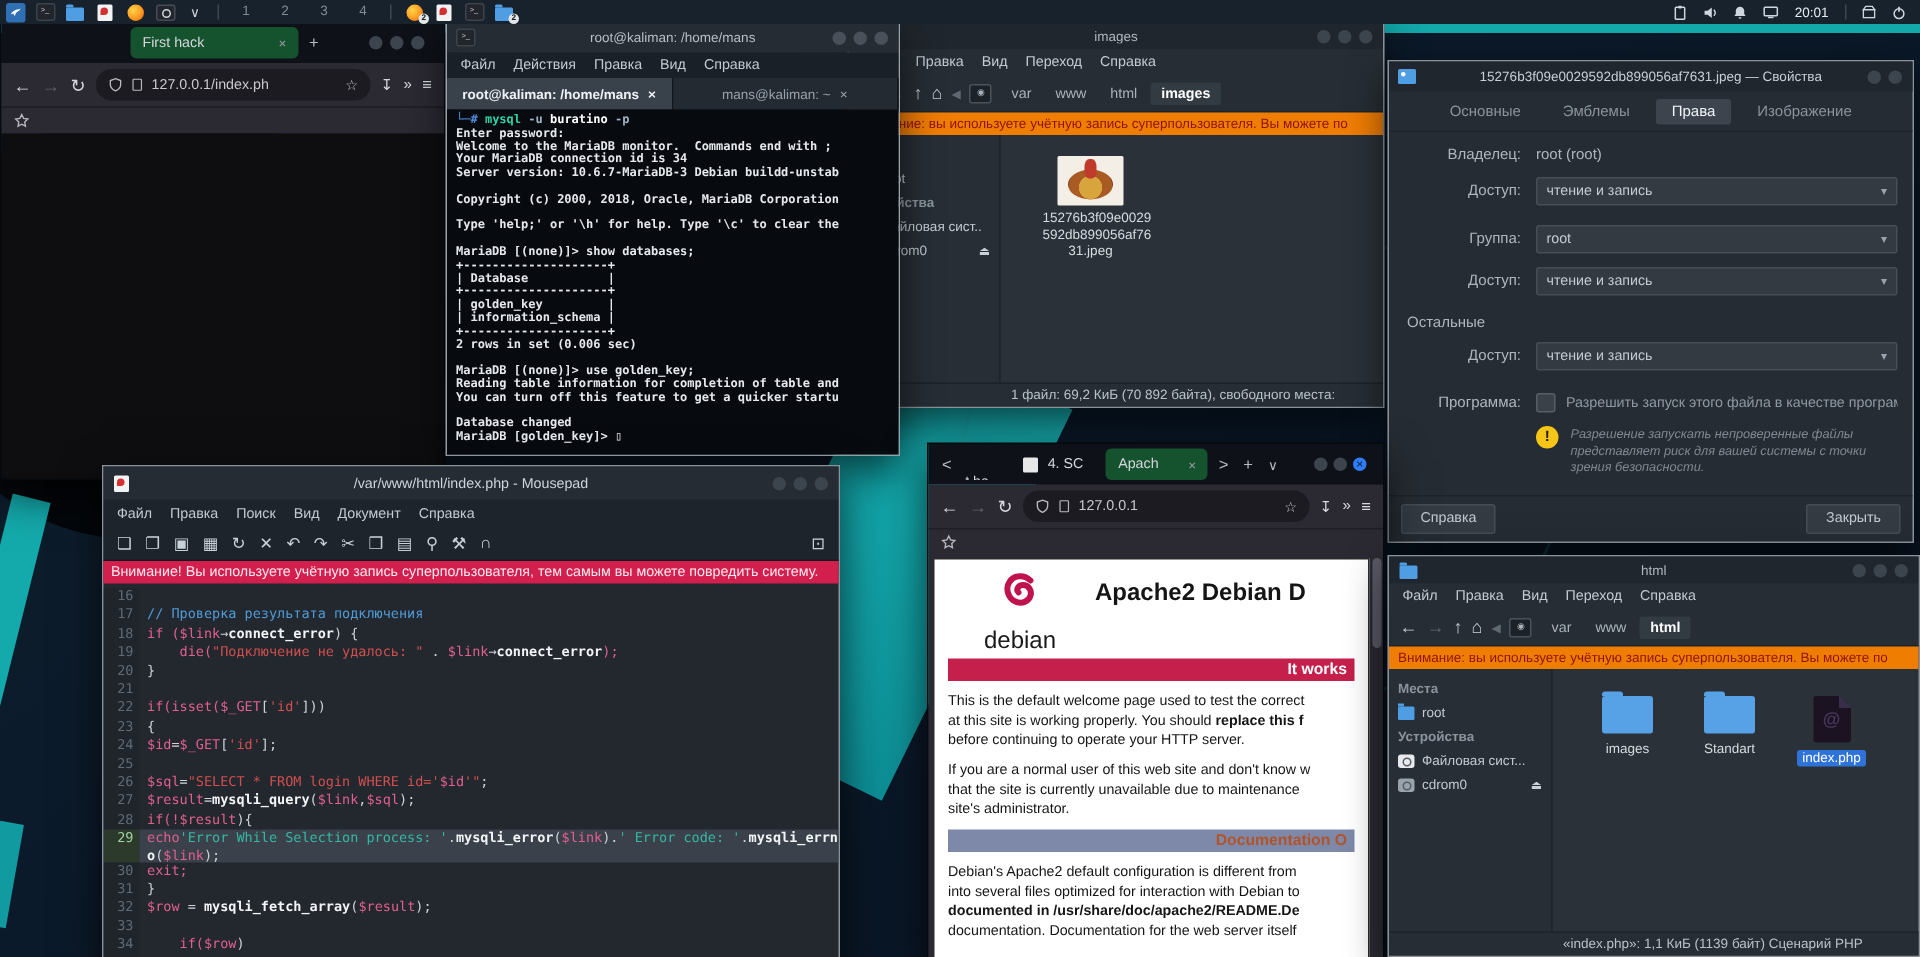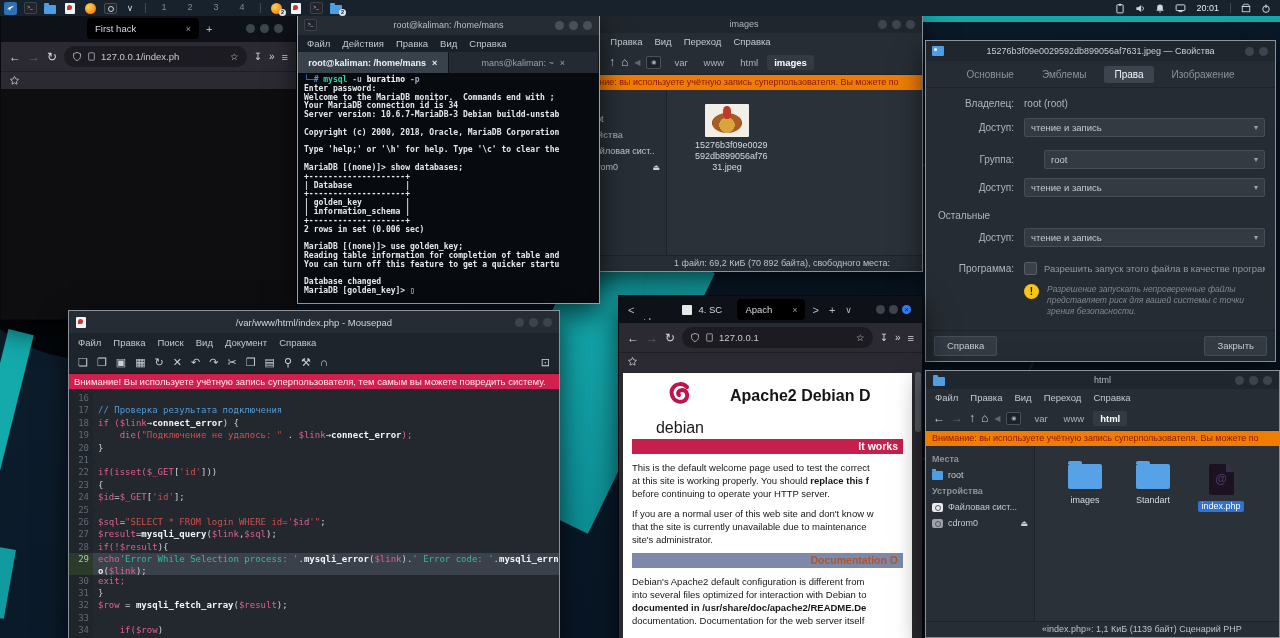--- a/index.html
+++ b/index.html
@@ -38,21 +38,21 @@
   .wframe{border:1px solid #8b929a;}
   .wdark{border:1px solid #06090d;}
   .tbar{display:flex;align-items:center;flex:0 0 auto;position:relative;}
   .tbar .title{position:absolute;left:0;right:0;text-align:center;pointer-events:none;white-space:nowrap;overflow:hidden;}
   .circles{margin-left:auto;display:flex;gap:5px;padding-right:7px;z-index:2;}
   .circ{width:9px;height:9px;border-radius:50%;background:#3c444d;}
   .menubar{display:flex;gap:12px;align-items:center;padding:0 9px;flex:0 0 auto;font-size:9.5px;color:#c2cad2;}
   
   .ff .tabstrip{background:#0e1118;height:27px;display:flex;align-items:center;gap:4px;padding:0 6px;flex:0 0 auto;color:#b9bcc6;}
   .fftab{display:flex;align-items:center;gap:6px;height:21px;padding:0 8px;border-radius:4px;font-size:9.5px;color:#d6d6de;white-space:nowrap;overflow:hidden;}
-  .fftab.active{background:#000000;}
+  .fftab.active{background:#14532d;}
   .fftab .x{color:#9b9ba6;font-size:9px;}
   .ffbtn{font-size:11px;color:#b9bcc6;padding:0 3px;}
   .fftoolbar{background:#2b2a33;height:29px;display:flex;align-items:center;gap:7px;padding:0 8px;flex:0 0 auto;color:#c5c5cf;}
   .navg{font-size:12px;color:#d8d8e0;}
   .navg.dim{color:#60626e;}
   .urlpill{flex:1;display:flex;align-items:center;gap:5px;background:#1c1b22;border-radius:13px;height:21px;padding:0 8px;font-size:9.5px;color:#c9c9d1;overflow:hidden;white-space:nowrap;}
   .urlpill .addr{flex:1;overflow:hidden;}
   .bmrow{background:#2b2a33;height:17px;display:flex;align-items:center;padding:0 8px;flex:0 0 auto;border-top:1px solid #1f1e26;}
   .ffcontent{flex:1;min-height:0;}
   
@@ -447,21 +447,21 @@
         <span class="plab" data-interactable="false">Владелец:</span>
         <span data-interactable="false">root (root)</span>
       </div>
       <div class="prow" data-interactable="false">
         <span class="plab" data-interactable="false">Доступ:</span>
         <span class="pdrop" data-interactable="true">
             <span>чтение и запись</span>
             <span class="caret" data-interactable="false">▾</span>
           </span>
       </div>
-      <div class="prow" style="margin-top:13px;gap:20px;" data-interactable="false">
+      <div class="prow" style="margin-top:13px;" data-interactable="false">
         <span class="plab" data-interactable="false">Группа:</span>
         <span class="pdrop" data-interactable="true">
             <span>root</span>
             <span class="caret" data-interactable="false">▾</span>
           </span>
       </div>
       <div class="prow" data-interactable="false">
         <span class="plab" data-interactable="false">Доступ:</span>
         <span class="pdrop" data-interactable="true">
             <span>чтение и запись</span>

